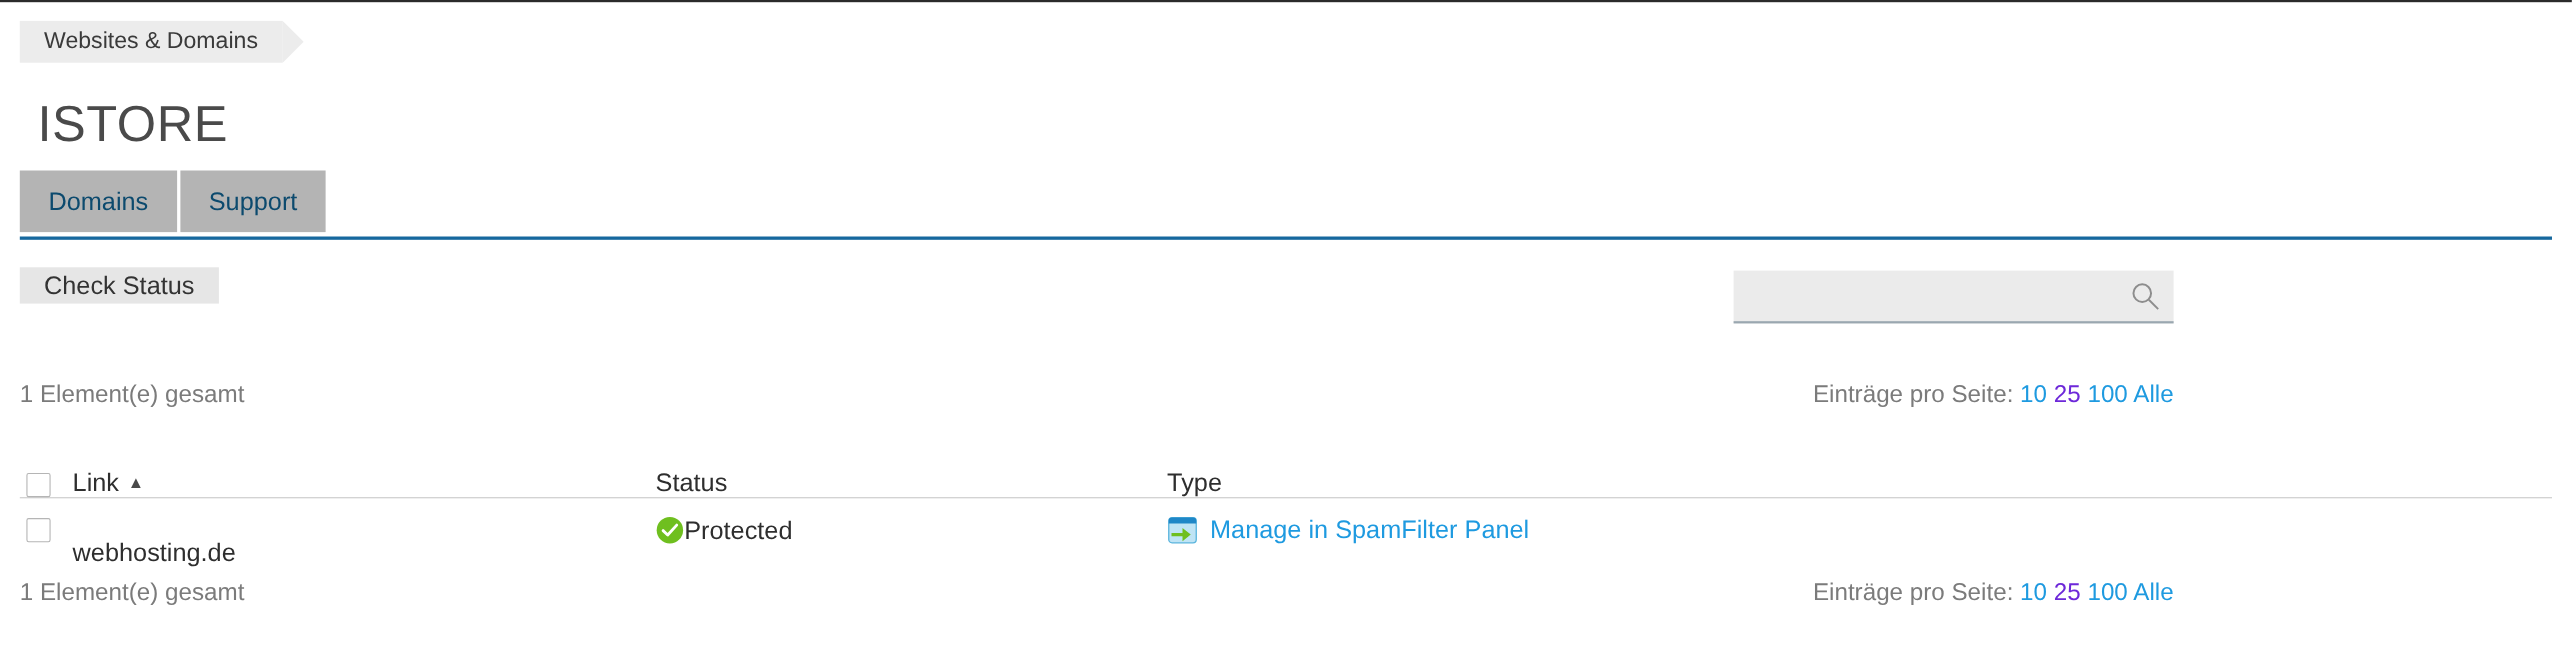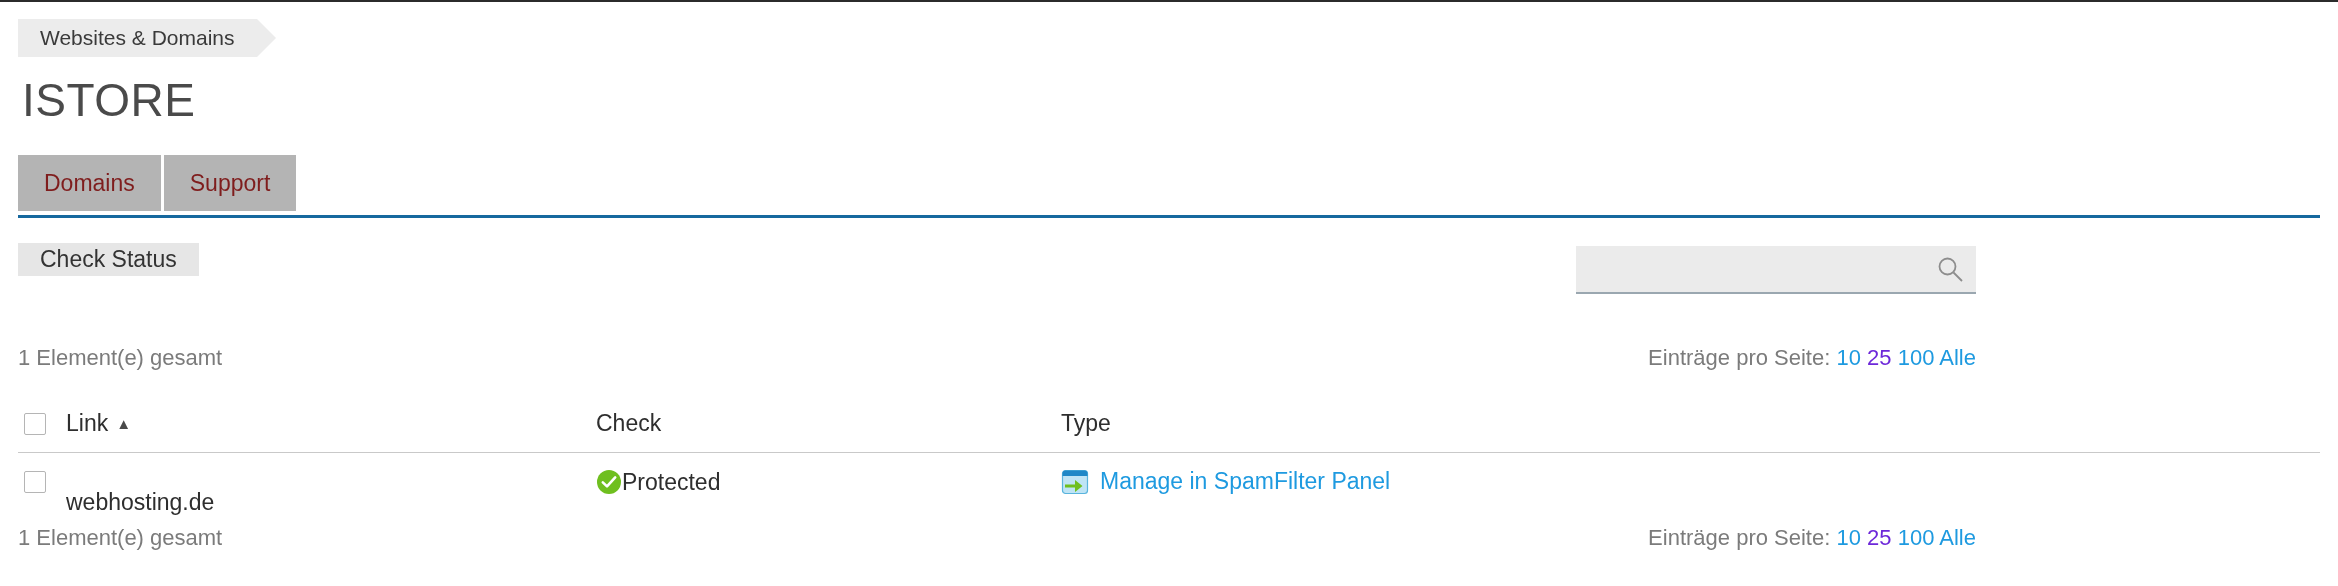--- a/index.html
+++ b/index.html
@@ -65,34 +65,34 @@
   
   .page-title {
     position: absolute;
     top: 68px;
     left: 18px;
     font-size: 46px;
     font-weight: 400;
     color: #4a4a4a;
     letter-spacing: 0.5px;
     line-height: 56px;
-    margin: 4px;
+    margin: 16px;
   }
 
   
   .tabs {
     position: absolute;
     top: 155px;
     left: 18px;
     display: flex;
     align-items: flex-end;
   }
   .tab {
     background: #b4b4b4;
-    color: #7f1d1d;
+    color: #0c4a6e;
     font-size: 23px;
     line-height: 25px;
     padding: 16px 26px 15px 26px;
     margin-right: 3px;
     white-space: nowrap;
     cursor: pointer;
     user-select: none;
   }
 
   .tabs-rule {
@@ -192,20 +192,21 @@
     width: 2302px;
   }
   .trow {
     display: flex;
     align-items: center;
     height: 58px;
     box-sizing: border-box;
   }
   .thead {
     border-bottom: 1px solid #c9c9c9;
+    align-items: flex-end;
   }
   .cb-cell {
     width: 48px;
     flex: 0 0 48px;
     display: flex;
     align-items: center;
     padding-left: 6px;
     box-sizing: border-box;
   }
   .cb {
@@ -327,21 +328,21 @@
   <div class="table">
 
     <div class="trow thead">
       <div class="cb-cell">
         <span class="cb"></span>
       </div>
       <div class="cell col-link th-sort">
         <span>Link</span><span class="sort-caret">▲</span>
       </div>
       <div class="cell col-status th-sort">
-        <span>Check</span>
+        <span>Status</span>
       </div>
       <div class="cell col-type th-sort">
         <span>Type</span>
       </div>
       <div class="cell col-action"></div>
     </div>
 
     <div class="trow tbody">
       <div class="cb-cell">
         <span class="cb"></span>

